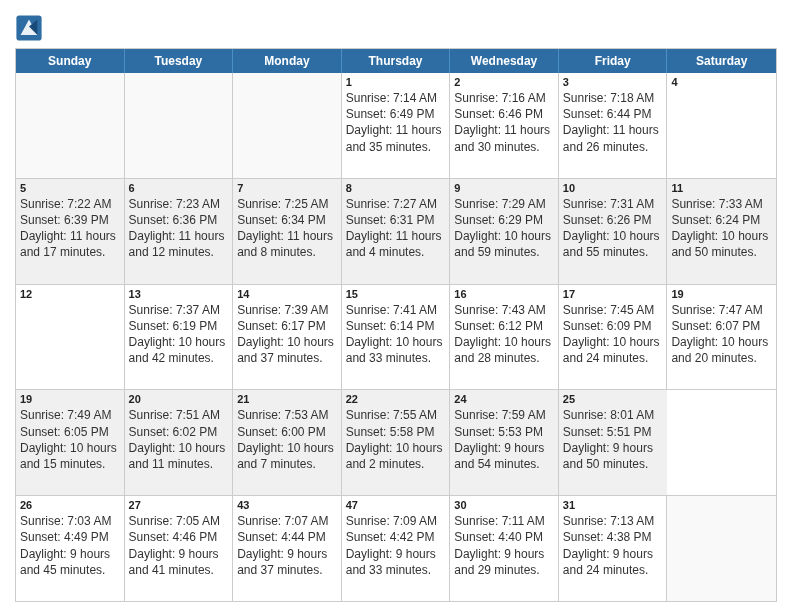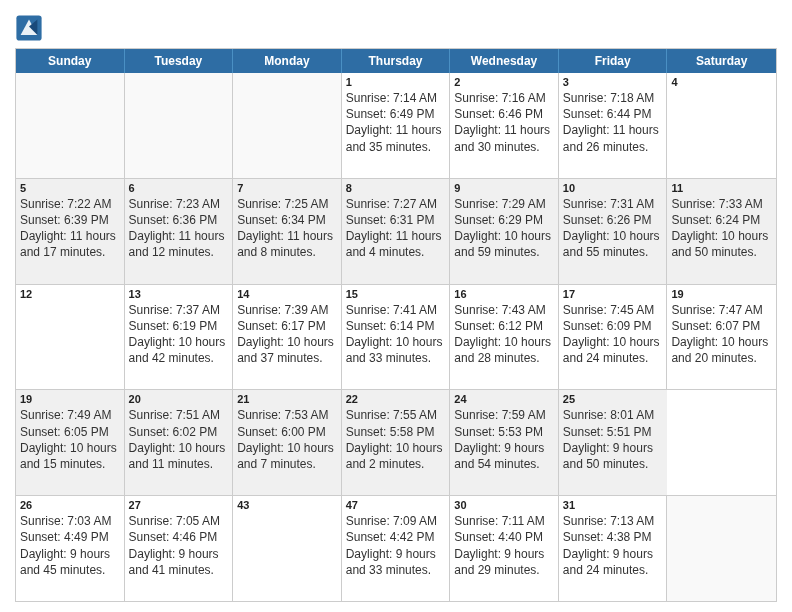--- a/index.html
+++ b/index.html
@@ -249,20 +249,21 @@
           <div class="cal-cell">
             <div class="day-num">26</div>
             <div class="cell-text">Sunrise: 7:03 AM<br>Sunset: 4:49 PM<br>Daylight: 9 hours and 45 minutes.</div>
           </div>
           <div class="cal-cell">
             <div class="day-num">27</div>
             <div class="cell-text">Sunrise: 7:05 AM<br>Sunset: 4:46 PM<br>Daylight: 9 hours and 41 minutes.</div>
           </div>
           <div class="cal-cell">
             <div class="day-num">43</div>
+            <div class="cell-text">Sunrise: 7:07 AM<br>Sunset: 4:44 PM<br>Daylight: 9 hours and 37 minutes.</div>
           </div>
           <div class="cal-cell">
             <div class="day-num">47</div>
             <div class="cell-text">Sunrise: 7:09 AM<br>Sunset: 4:42 PM<br>Daylight: 9 hours and 33 minutes.</div>
           </div>
           <div class="cal-cell">
             <div class="day-num">30</div>
             <div class="cell-text">Sunrise: 7:11 AM<br>Sunset: 4:40 PM<br>Daylight: 9 hours and 29 minutes.</div>
           </div>
           <div class="cal-cell">

